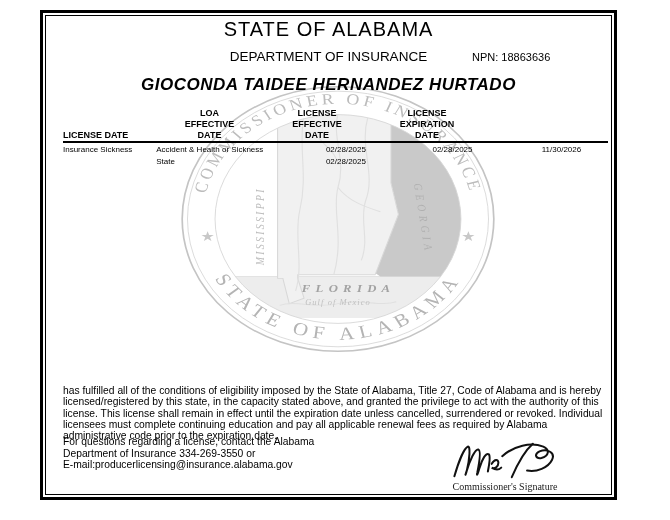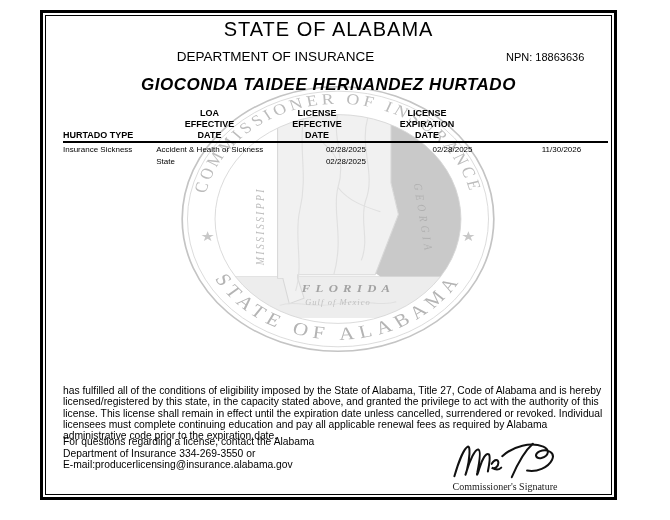--- a/index.html
+++ b/index.html
@@ -12,22 +12,22 @@
     position:absolute; left:40px; top:10px; width:577px; height:490px;
     border:3px solid #000; box-sizing:border-box;
   }
   .frame-inner { position:absolute; inset:2px; border:1px solid #000; }
 
   .title {
     position:absolute; left:40px; top:18px; width:577px;
     text-align:center; font-size:20px; letter-spacing:1px;
   }
   .license-no { position:absolute; left:65px; top:50px; font-size:11px; }
-  .dept { position:absolute; left:40px; top:49px; width:471px; text-align:center; font-size:13.5px; }
-  .npn { position:absolute; left:506px; top:51px; font-size:11px; }
+  .dept { position:absolute; left:40px; top:49px; width:577px; text-align:center; font-size:13.5px; }
+  .npn { position:absolute; left:472px; top:51px; font-size:11px; }
   .name {
     position:absolute; left:40px; top:75px; width:577px; text-align:center;
     font-size:17px; font-weight:bold; font-style:italic; letter-spacing:0.5px;
   }
 
   .seal { position:absolute; left:179px; top:84px; width:318px; height:270px; }
   .seal text, .seal textPath { font-family:"Liberation Serif", serif; }
 
   .thead {
     position:absolute; left:63px; top:108px; width:553px; height:33px;
@@ -122,21 +122,21 @@
 
   <div class="title">STATE OF ALABAMA</div>
   <div class="dept">DEPARTMENT OF INSURANCE</div>
   <div class="npn">
     <span>NPN:</span>
     <span>18863636</span>
   </div>
   <div class="name">GIOCONDA TAIDEE HERNANDEZ HURTADO</div>
 
   <div class="thead">
-    <div class="cell c1">HURTADO TYPE</div>
+    <div class="cell c1">LICENSE DATE</div>
     <div class="cell c3">LOA
 EFFECTIVE
 DATE</div>
     <div class="cell c4">LICENSE
 EFFECTIVE
 DATE</div>
     <div class="cell c5">LICENSE
 EXPIRATION
 DATE</div>
   </div>

